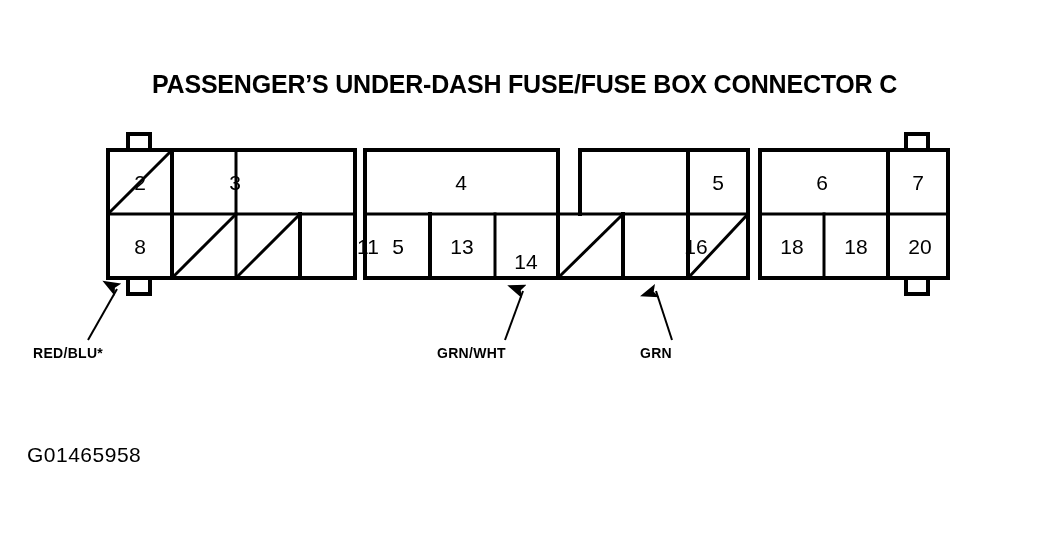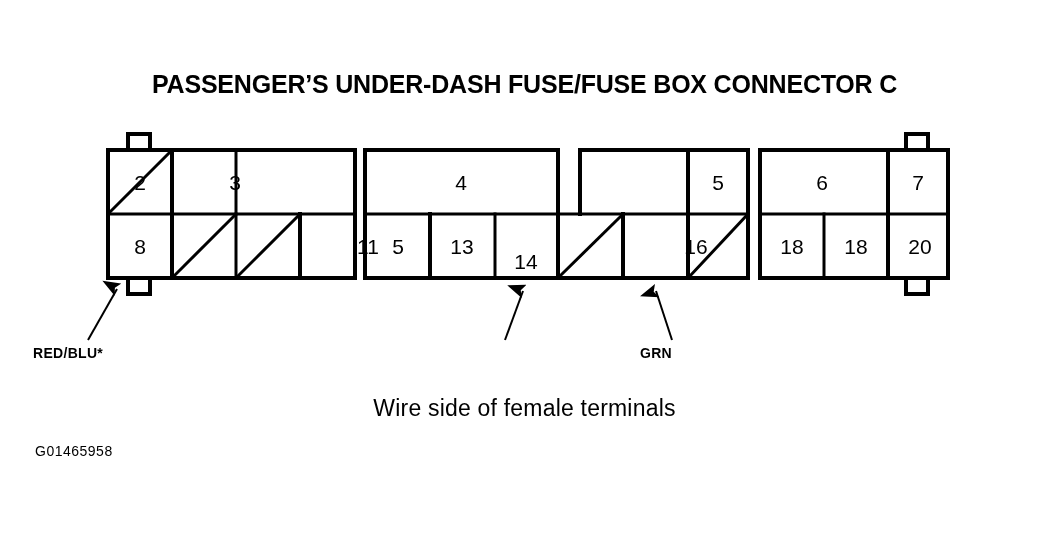--- a/index.html
+++ b/index.html
@@ -82,23 +82,23 @@
     width: 1049px;
     text-align: center;
     font-size: 23px;
     font-weight: normal;
     letter-spacing: 0.2px;
     white-space: nowrap;
   }
 
   .figure-code {
     position: absolute;
-    left: 35px;
+    left: 27px;
     top: 443px;
-    font-size: 14px;
+    font-size: 21px;
     font-weight: normal;
     letter-spacing: 0.5px;
     white-space: nowrap;
   }
 </style>
 </head>
 <body>
 
 <div id="diagram-root">
 
@@ -184,19 +184,19 @@
       </marker>
     </defs>
     <g stroke="#000" stroke-width="2" fill="none">
       <line x1="88" y1="340" x2="117" y2="289" marker-end="url(#arrowhead)"></line>
       <line x1="505" y1="340" x2="523" y2="291" marker-end="url(#arrowhead)"></line>
       <line x1="672" y1="340" x2="656" y2="291" marker-end="url(#arrowhead)"></line>
     </g>
   </svg>
 
   <span class="callout" id="callout-red-blu">RED/BLU*</span>
+  <span class="callout" id="callout-grn-wht">GRN/WHT</span>
   <span class="callout" id="callout-grn">GRN</span>
 
-  <div class="caption">Wire side of female terminals</div>
 
   <div class="figure-code">G01465958</div>
 
 </div>
 
 </body></html>

